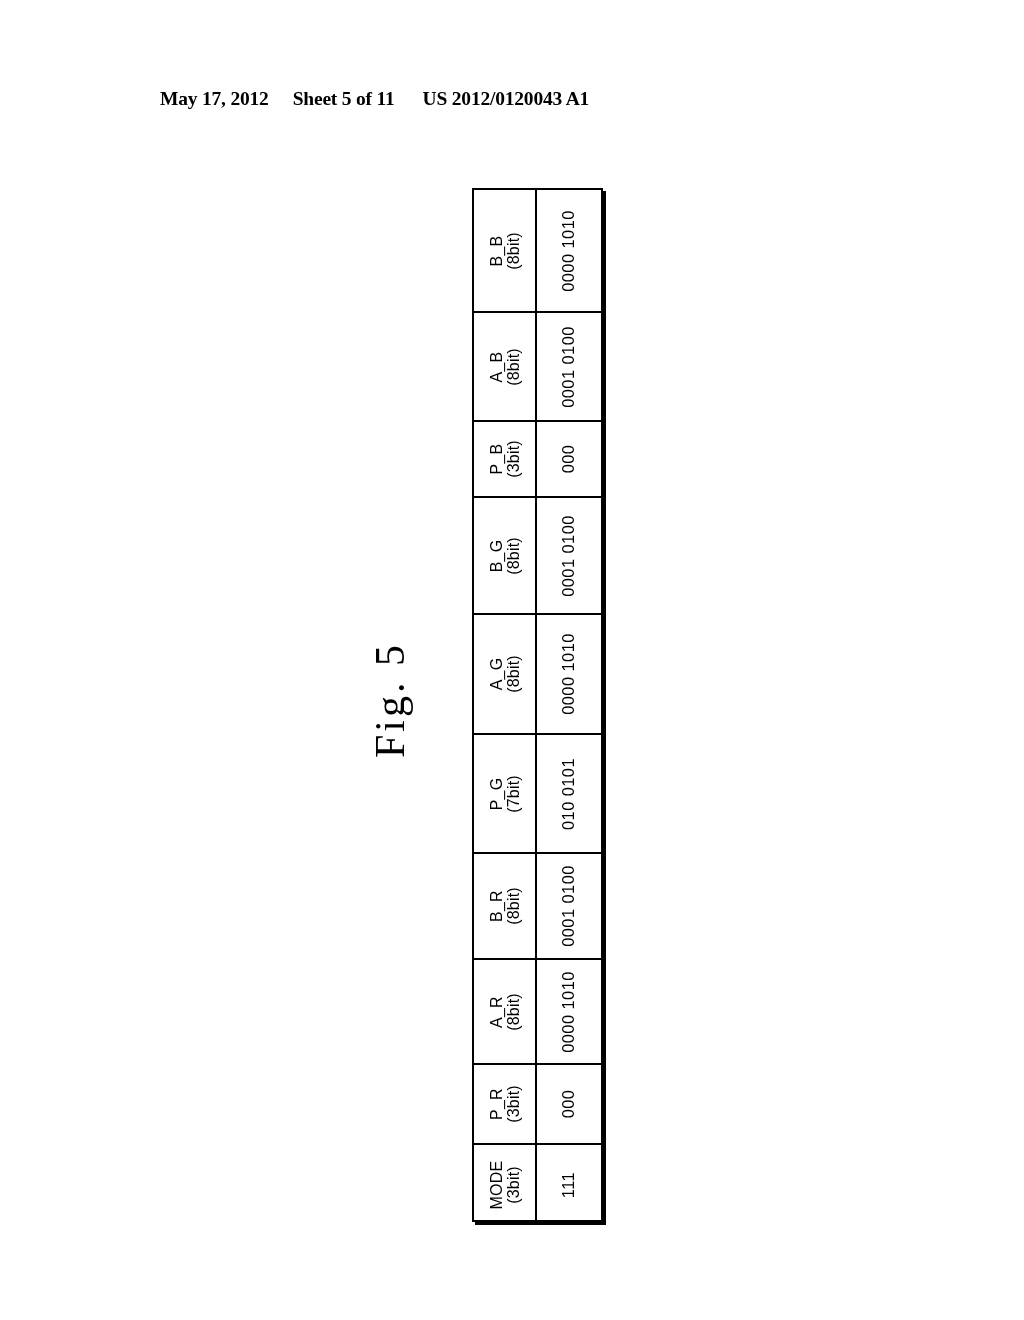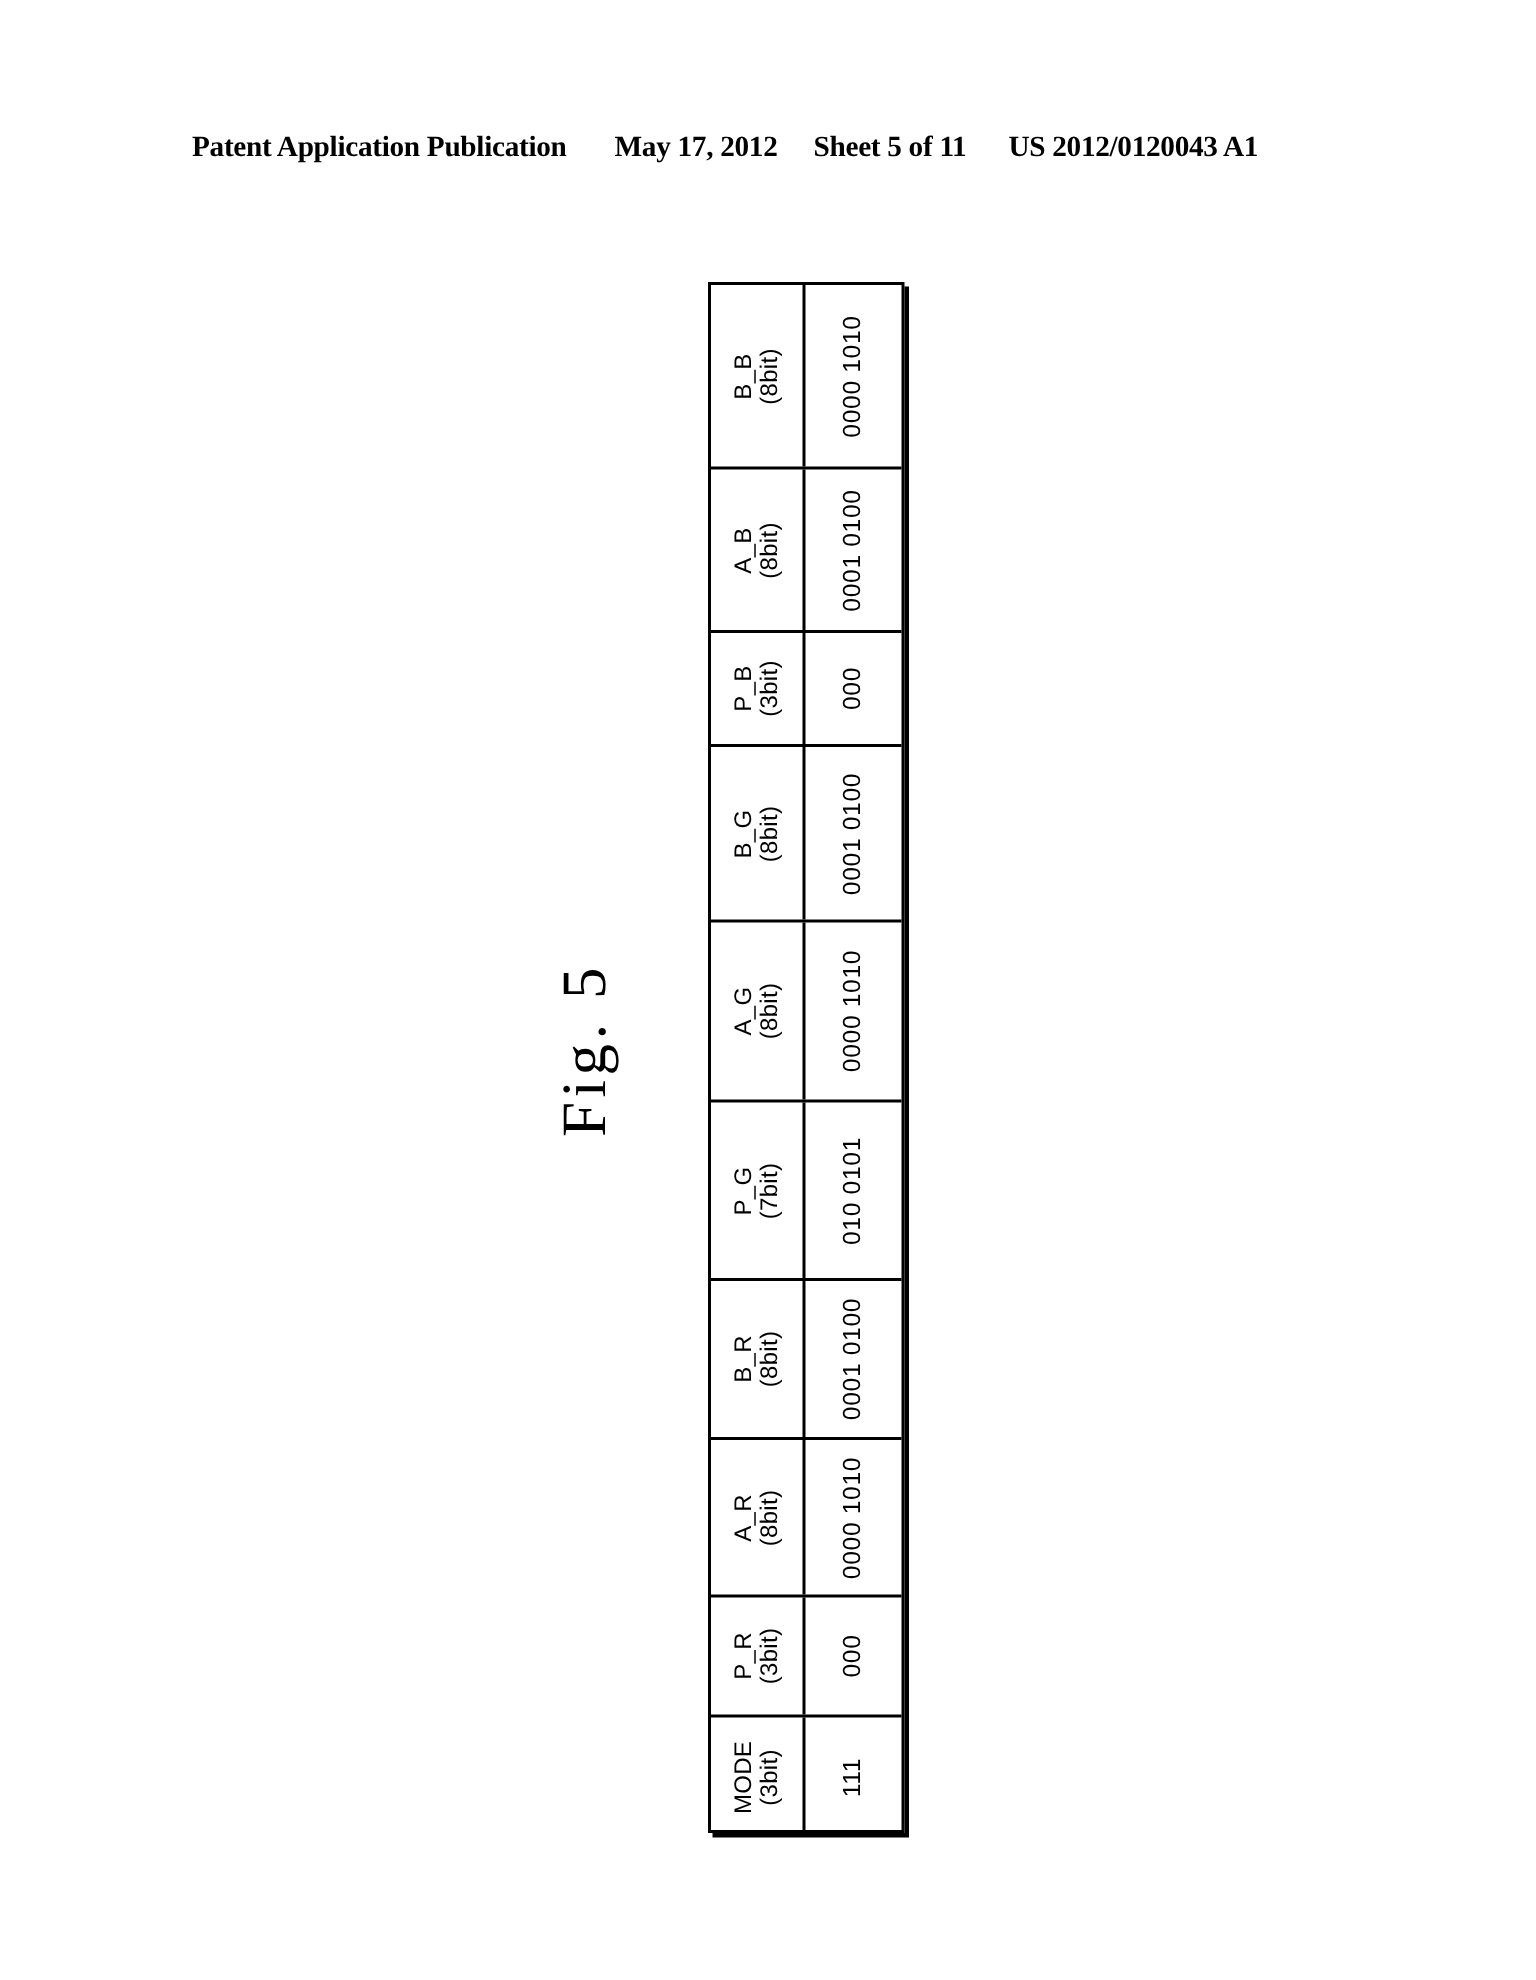--- a/index.html
+++ b/index.html
@@ -122,21 +122,20 @@
     letter-spacing: 0.4px;
   }
   .cell-rot .ln {
     display: block;
   }
 </style>
 </head>
 <body>
 
 <div id="page-header">
-  <span class="hdr-pub">Patent Application Publication</span>
   <span class="hdr-date">May 17, 2012</span>
   <span class="hdr-sheet">Sheet 5 of 11</span>
   <span class="hdr-patno">US 2012/0120043 A1</span>
 </div>
 
 <div id="figure-label">
   <span class="fig-text">Fig. 5</span>
 </div>
 
 <div id="field-table">

